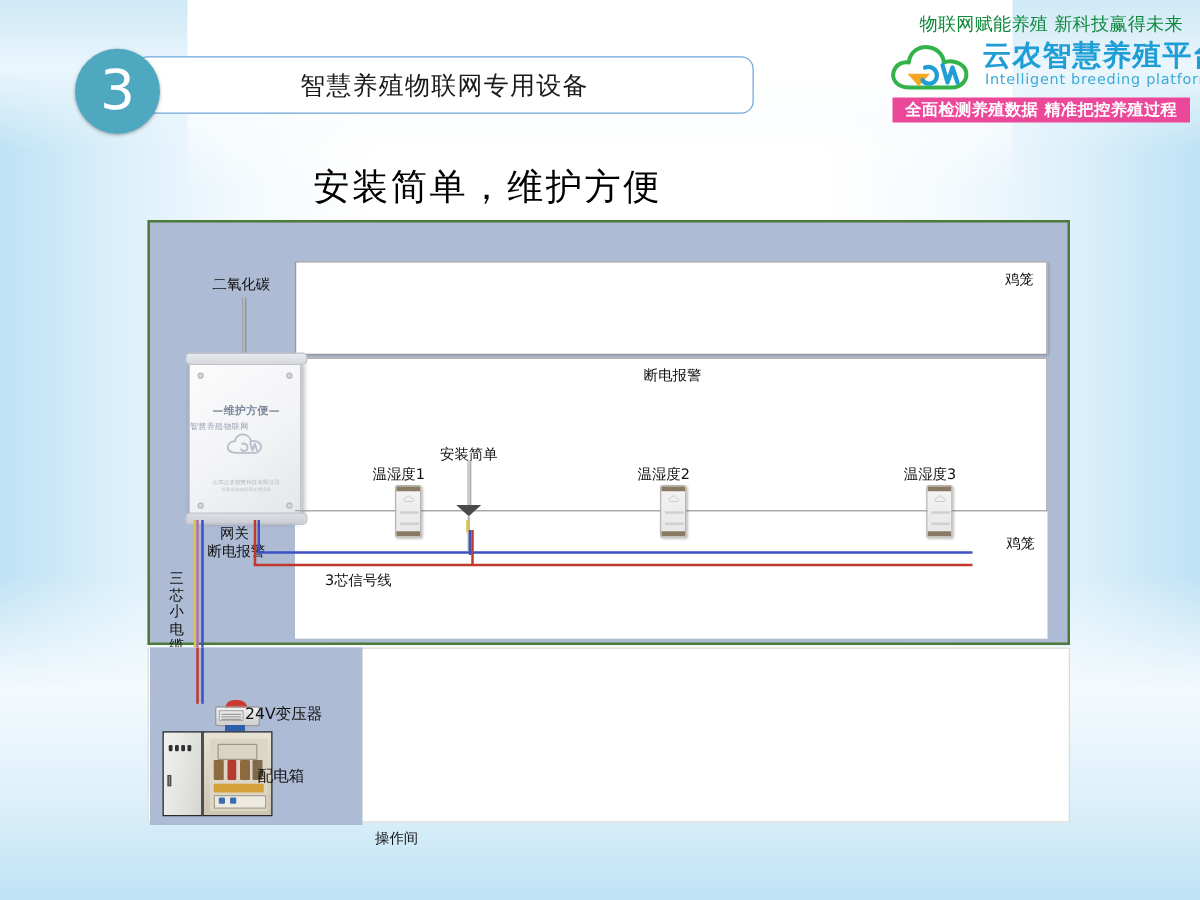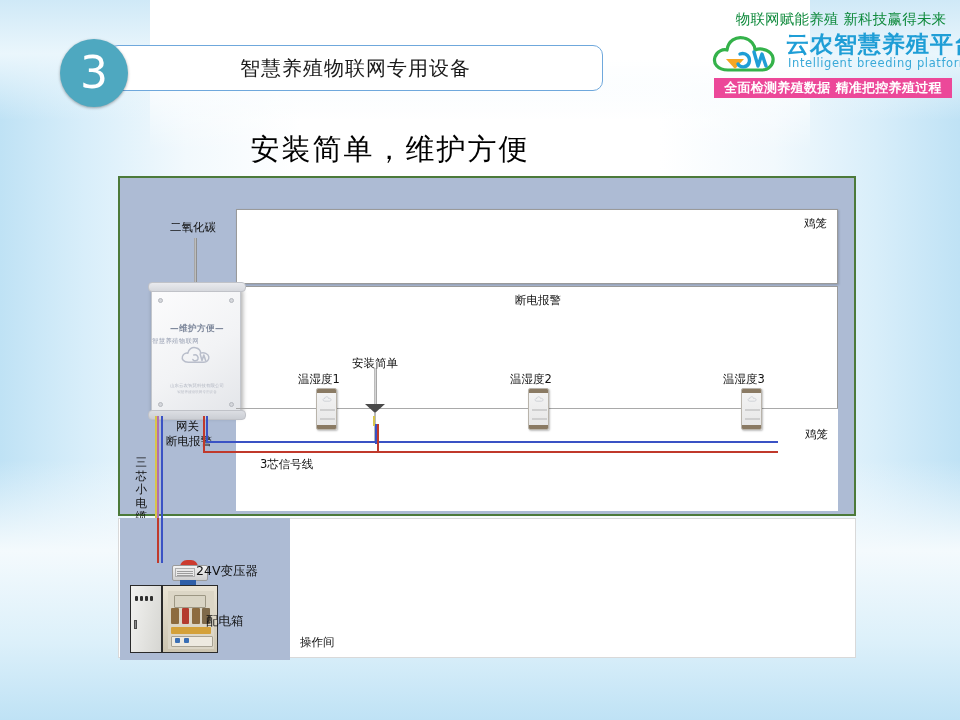--- a/index.html
+++ b/index.html
@@ -156,21 +156,21 @@
 
   
   .lower-panel{
     position:absolute;left:118px;top:518px;width:738px;height:140px;
     background:#ffffff;border:1px solid #d9d9d9;box-sizing:border-box;
   }
   .oproom{
     position:absolute;left:120px;top:518px;width:170px;height:142px;
     background:#adbbd4;
   }
-  .oproom-label{position:absolute;left:300px;top:635px;font-size:11.5px;color:#111;text-align:right;}
+  .oproom-label{position:absolute;left:300px;top:663px;font-size:11.5px;color:#111;text-align:right;}
 
   
   .tx{position:absolute;left:170px;top:560px;width:40px;height:24px;}
   .tx-body{position:absolute;left:2px;top:5px;width:36px;height:16px;border-radius:2px;
     background:linear-gradient(180deg,#f3f3f3,#cfcfcf);border:1px solid #9b9b9b;box-sizing:border-box;}
   .tx-face{position:absolute;left:5px;top:8px;width:20px;height:9px;
     background:#e9e9e9;border:1px solid #aeaeae;box-sizing:border-box;}
   .tx-face i{position:absolute;left:1px;width:16px;height:1px;background:#9c9c9c;display:block;}
   .tx-red{position:absolute;left:10px;top:0px;width:18px;height:7px;
     background:#cc3b2f;border-radius:9px 9px 0 0;}

